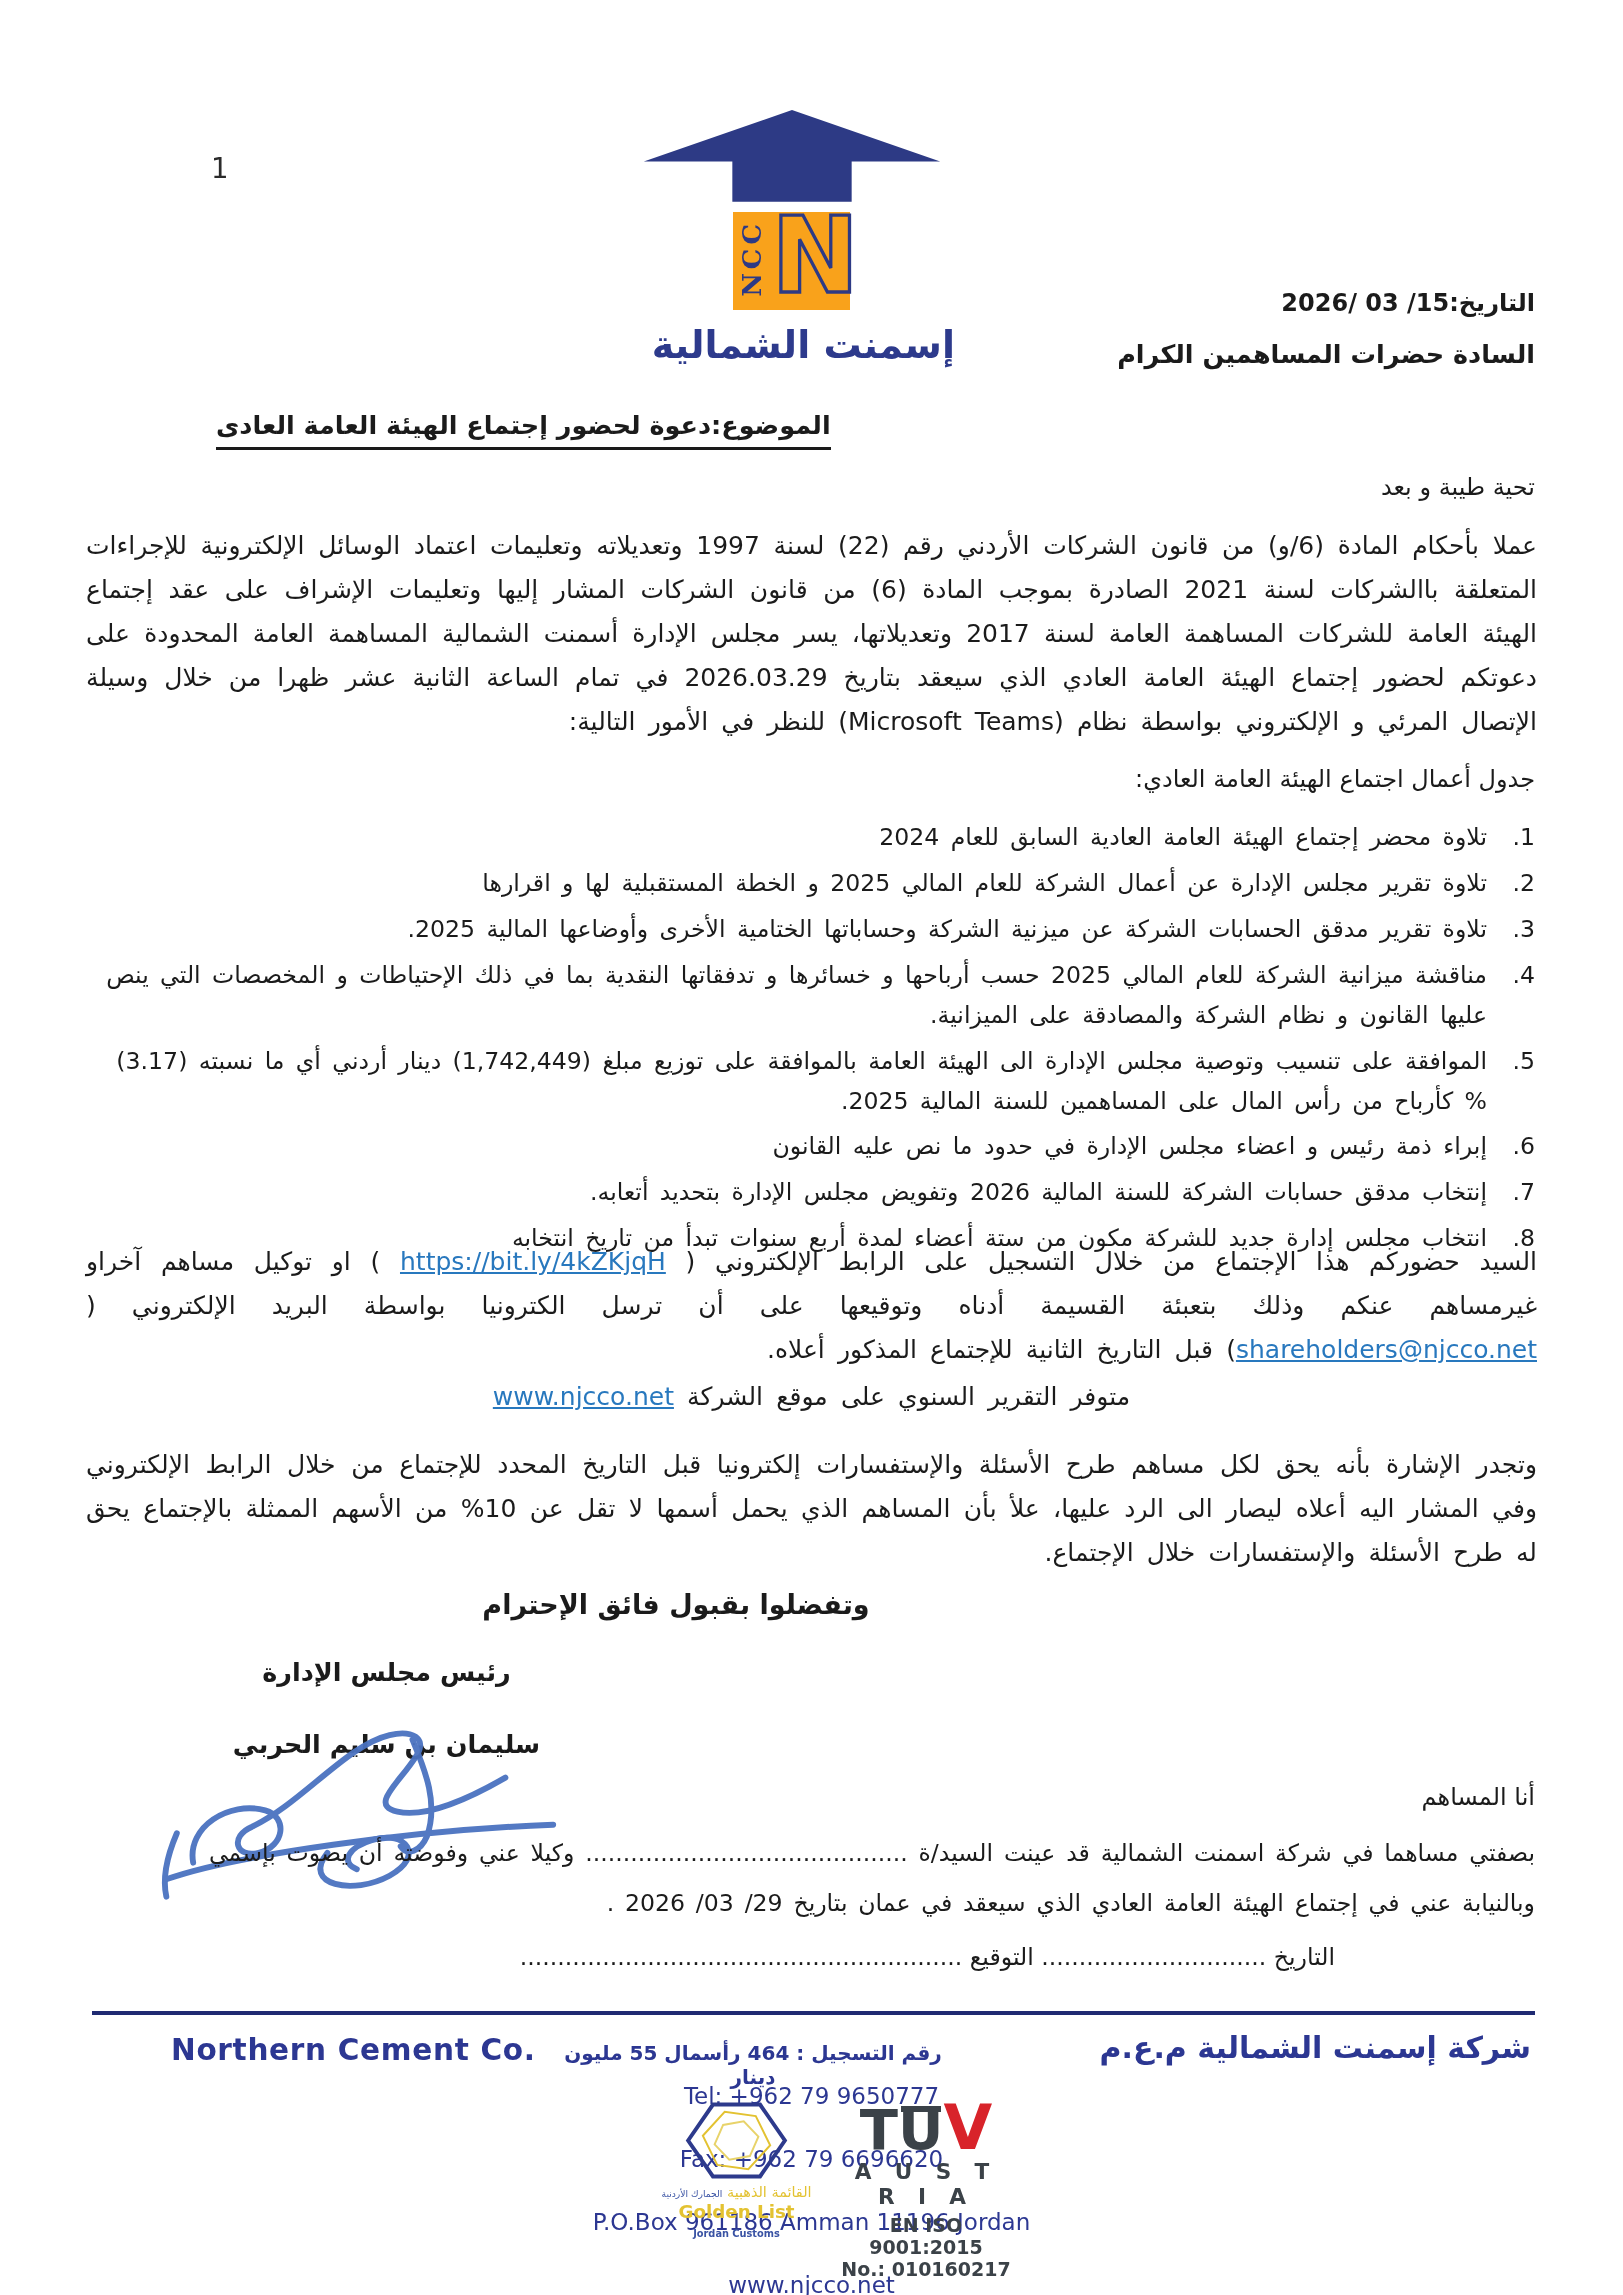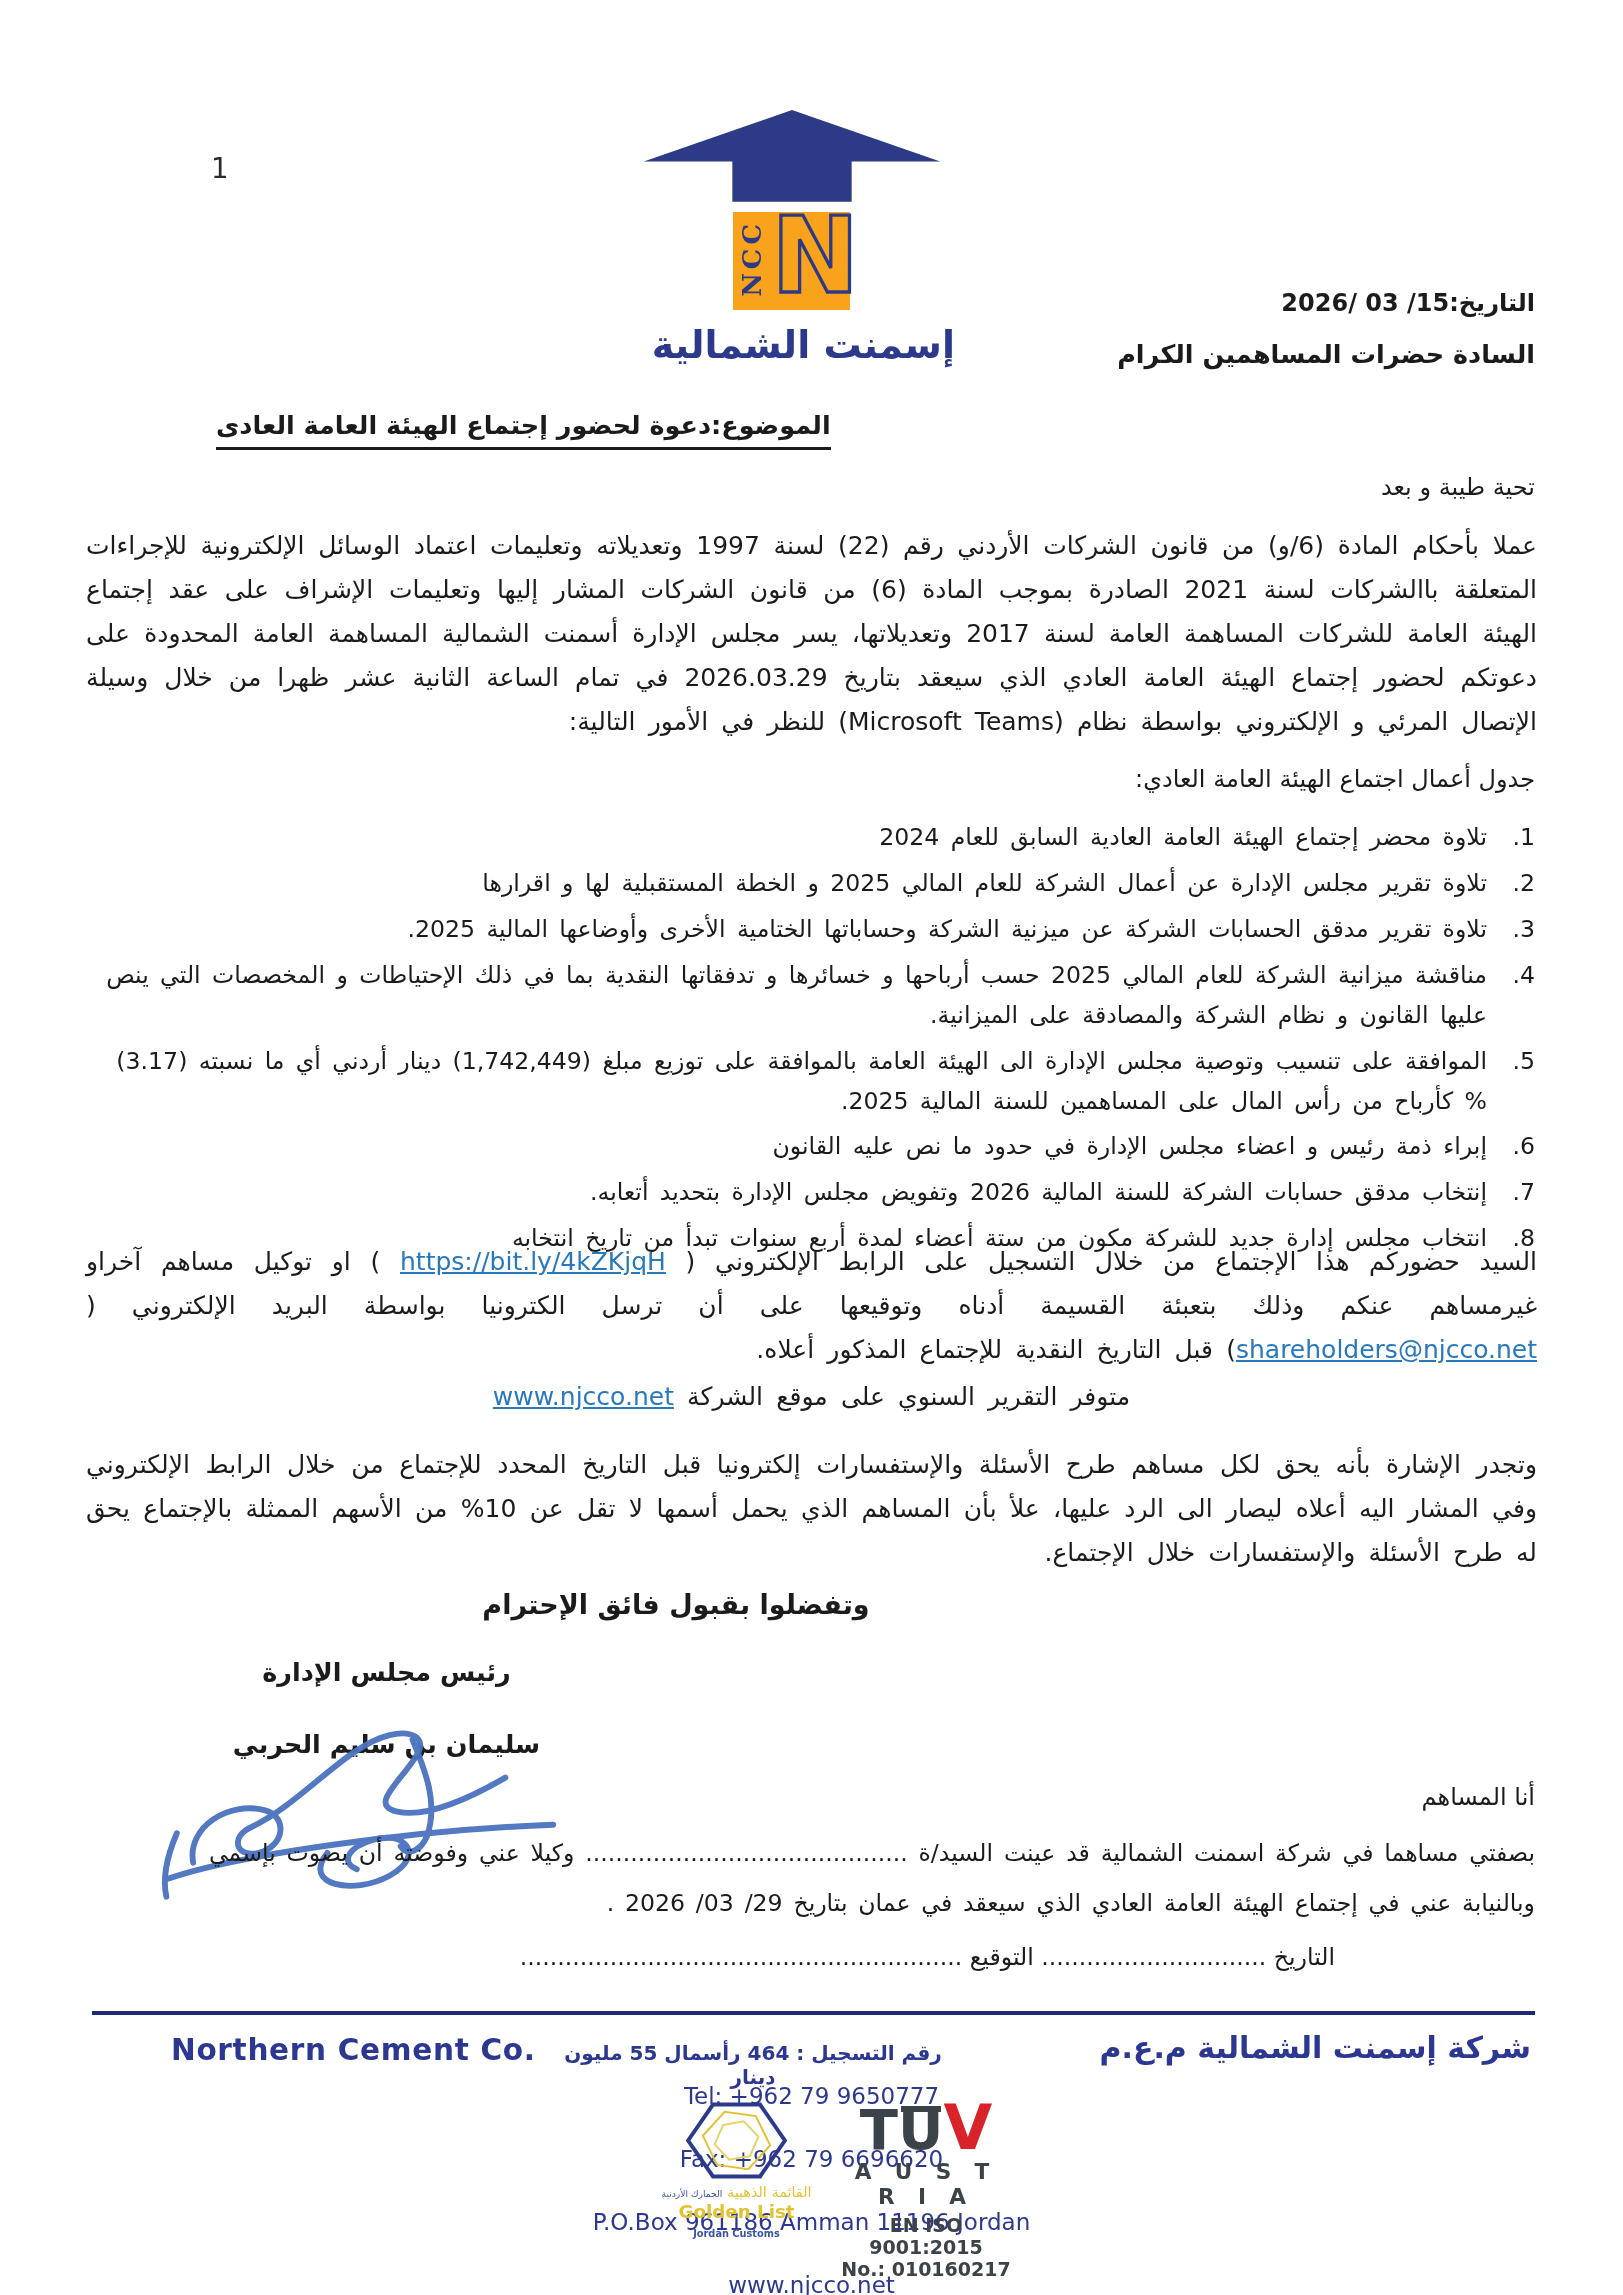--- a/index.html
+++ b/index.html
@@ -149,21 +149,21 @@
         <span class="agenda-num">.7</span>
         <span class="agenda-text">إنتخاب مدقق حسابات الشركة للسنة المالية 2026 وتفويض مجلس الإدارة بتحديد أتعابه.</span>
       </div>
       <div class="agenda-item">
         <span class="agenda-num">.8</span>
         <span class="agenda-text">انتخاب مجلس إدارة جديد للشركة مكون من ستة أعضاء لمدة أربع سنوات تبدأ من تاريخ انتخابه</span>
       </div>
     </div>
 
   <div id="invite-para" class="abs para rtl">
-    <span>السيد حضوركم هذا الإجتماع  من خلال التسجيل على الرابط الإلكتروني ( </span><a class="doclink" dir="ltr">https://bit.ly/4kZKjqH</a><span> ) او توكيل مساهم آخراو غيرمساهم عنكم وذلك بتعبئة القسيمة أدناه وتوقيعها على أن ترسل الكترونيا بواسطة البريد الإلكتروني ( </span><a class="doclink" dir="ltr">shareholders@njcco.net</a><span>) قبل التاريخ النقدية للإجتماع المذكور أعلاه.</span>
+    <span>السيد حضوركم هذا الإجتماع  من خلال التسجيل على الرابط الإلكتروني ( </span><a class="doclink" dir="ltr">https://bit.ly/4kZKjqH</a><span> ) او توكيل مساهم آخراو غيرمساهم عنكم وذلك بتعبئة القسيمة أدناه وتوقيعها على أن ترسل الكترونيا بواسطة البريد الإلكتروني ( </span><a class="doclink" dir="ltr">shareholders@njcco.net</a><span>) قبل التاريخ الثانية للإجتماع المذكور أعلاه.</span>
   </div>
 
   <div id="report-line" class="abs rtl">
     <span>متوفر التقرير السنوي على موقع الشركة </span><a class="doclink" dir="ltr">www.njcco.net</a>
   </div>
 
   <div id="questions-para" class="abs para rtl">وتجدر الإشارة بأنه يحق لكل مساهم طرح الأسئلة والإستفسارات إلكترونيا قبل التاريخ المحدد للإجتماع من خلال الرابط الإلكتروني وفي المشار اليه أعلاه ليصار الى الرد عليها، علأ بأن المساهم الذي يحمل أسمها لا تقل عن 10% من الأسهم الممثلة بالإجتماع يحق له طرح الأسئلة والإستفسارات خلال الإجتماع.</div>
 
   <div id="closing" class="abs rtl">وتفضلوا بقبول فائق الإحترام</div>
 

